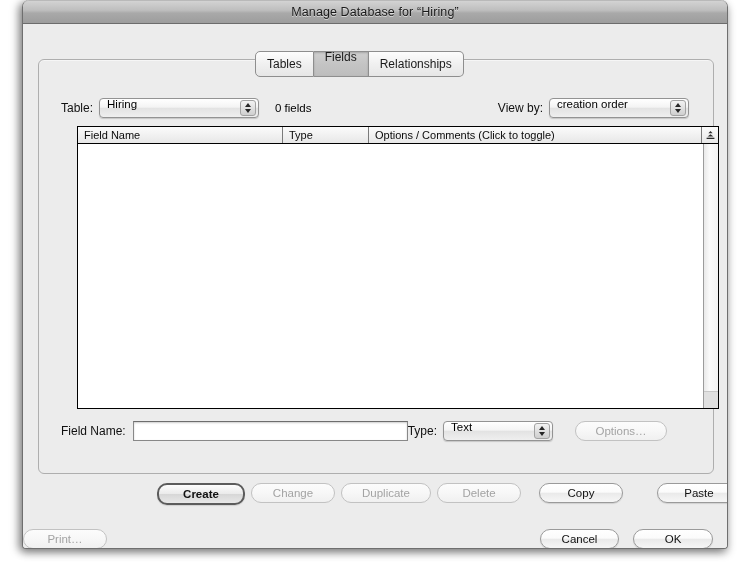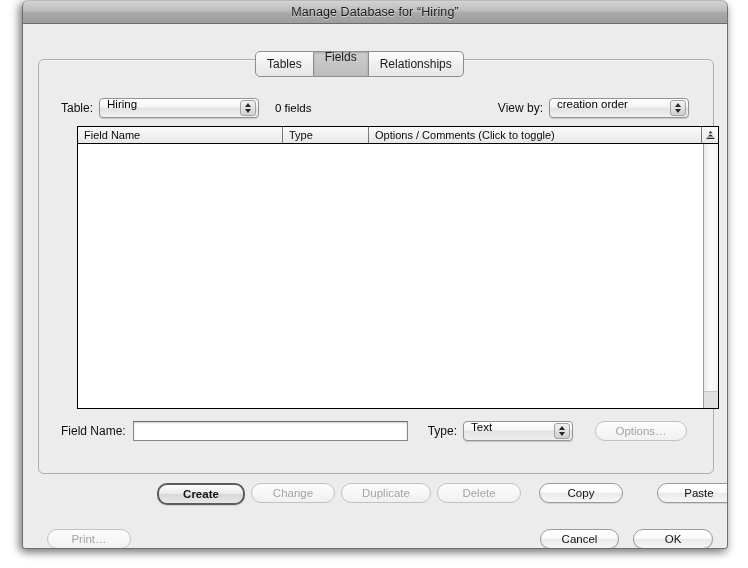--- a/index.html
+++ b/index.html
@@ -262,21 +262,21 @@
     box-sizing: border-box;
     box-shadow: inset 0 1px 2px rgba(0,0,0,0.20);
     font-family: "Liberation Sans", sans-serif;
     font-size: 11.5px;
     padding: 0 4px;
     color: #000;
     outline: none;
   }
   #fieldname-input { width: 275px; margin-left: 7px; }
   #comment-input { flex: 1; margin-left: 7px; }
-  .type-block { display: flex; align-items: center; margin-left: 20px; }
+  .type-block { display: flex; align-items: center; }
   #type-popup { width: 110px; margin-left: 6px; }
 
   
   .btn {
     height: 20px;
     border-radius: 10px;
     border: 1px solid #9a9a9a;
     background: linear-gradient(to bottom, #ffffff 0%, #fbfbfb 45%, #eaeaea 52%, #f6f6f6 100%);
     font-family: "Liberation Sans", sans-serif;
     font-size: 11.5px;
@@ -311,21 +311,21 @@
   .row-buttons .btn { position: absolute; top: 0; }
   #btn-create    { left: 96px;  width: 88px; height: 22px; }
   #btn-change    { left: 190px; width: 84px; }
   #btn-duplicate { left: 280px; width: 90px; }
   #btn-delete    { left: 376px; width: 84px; }
   #btn-copy      { left: 478px; width: 84px; }
   #btn-paste     { left: 596px; width: 84px; }
 
   .row-bottom {
     position: absolute;
-    left: 24px;
+    left: 0;
     top: 505px;
     right: 14px;
     height: 22px;
   }
   .row-bottom .btn { position: absolute; top: 0; }
   #btn-print  { left: 0px;   width: 84px; }
   #btn-cancel { right: 94px; width: 79px; }
   #btn-ok     { right: 0px;  width: 80px; }
 
   

